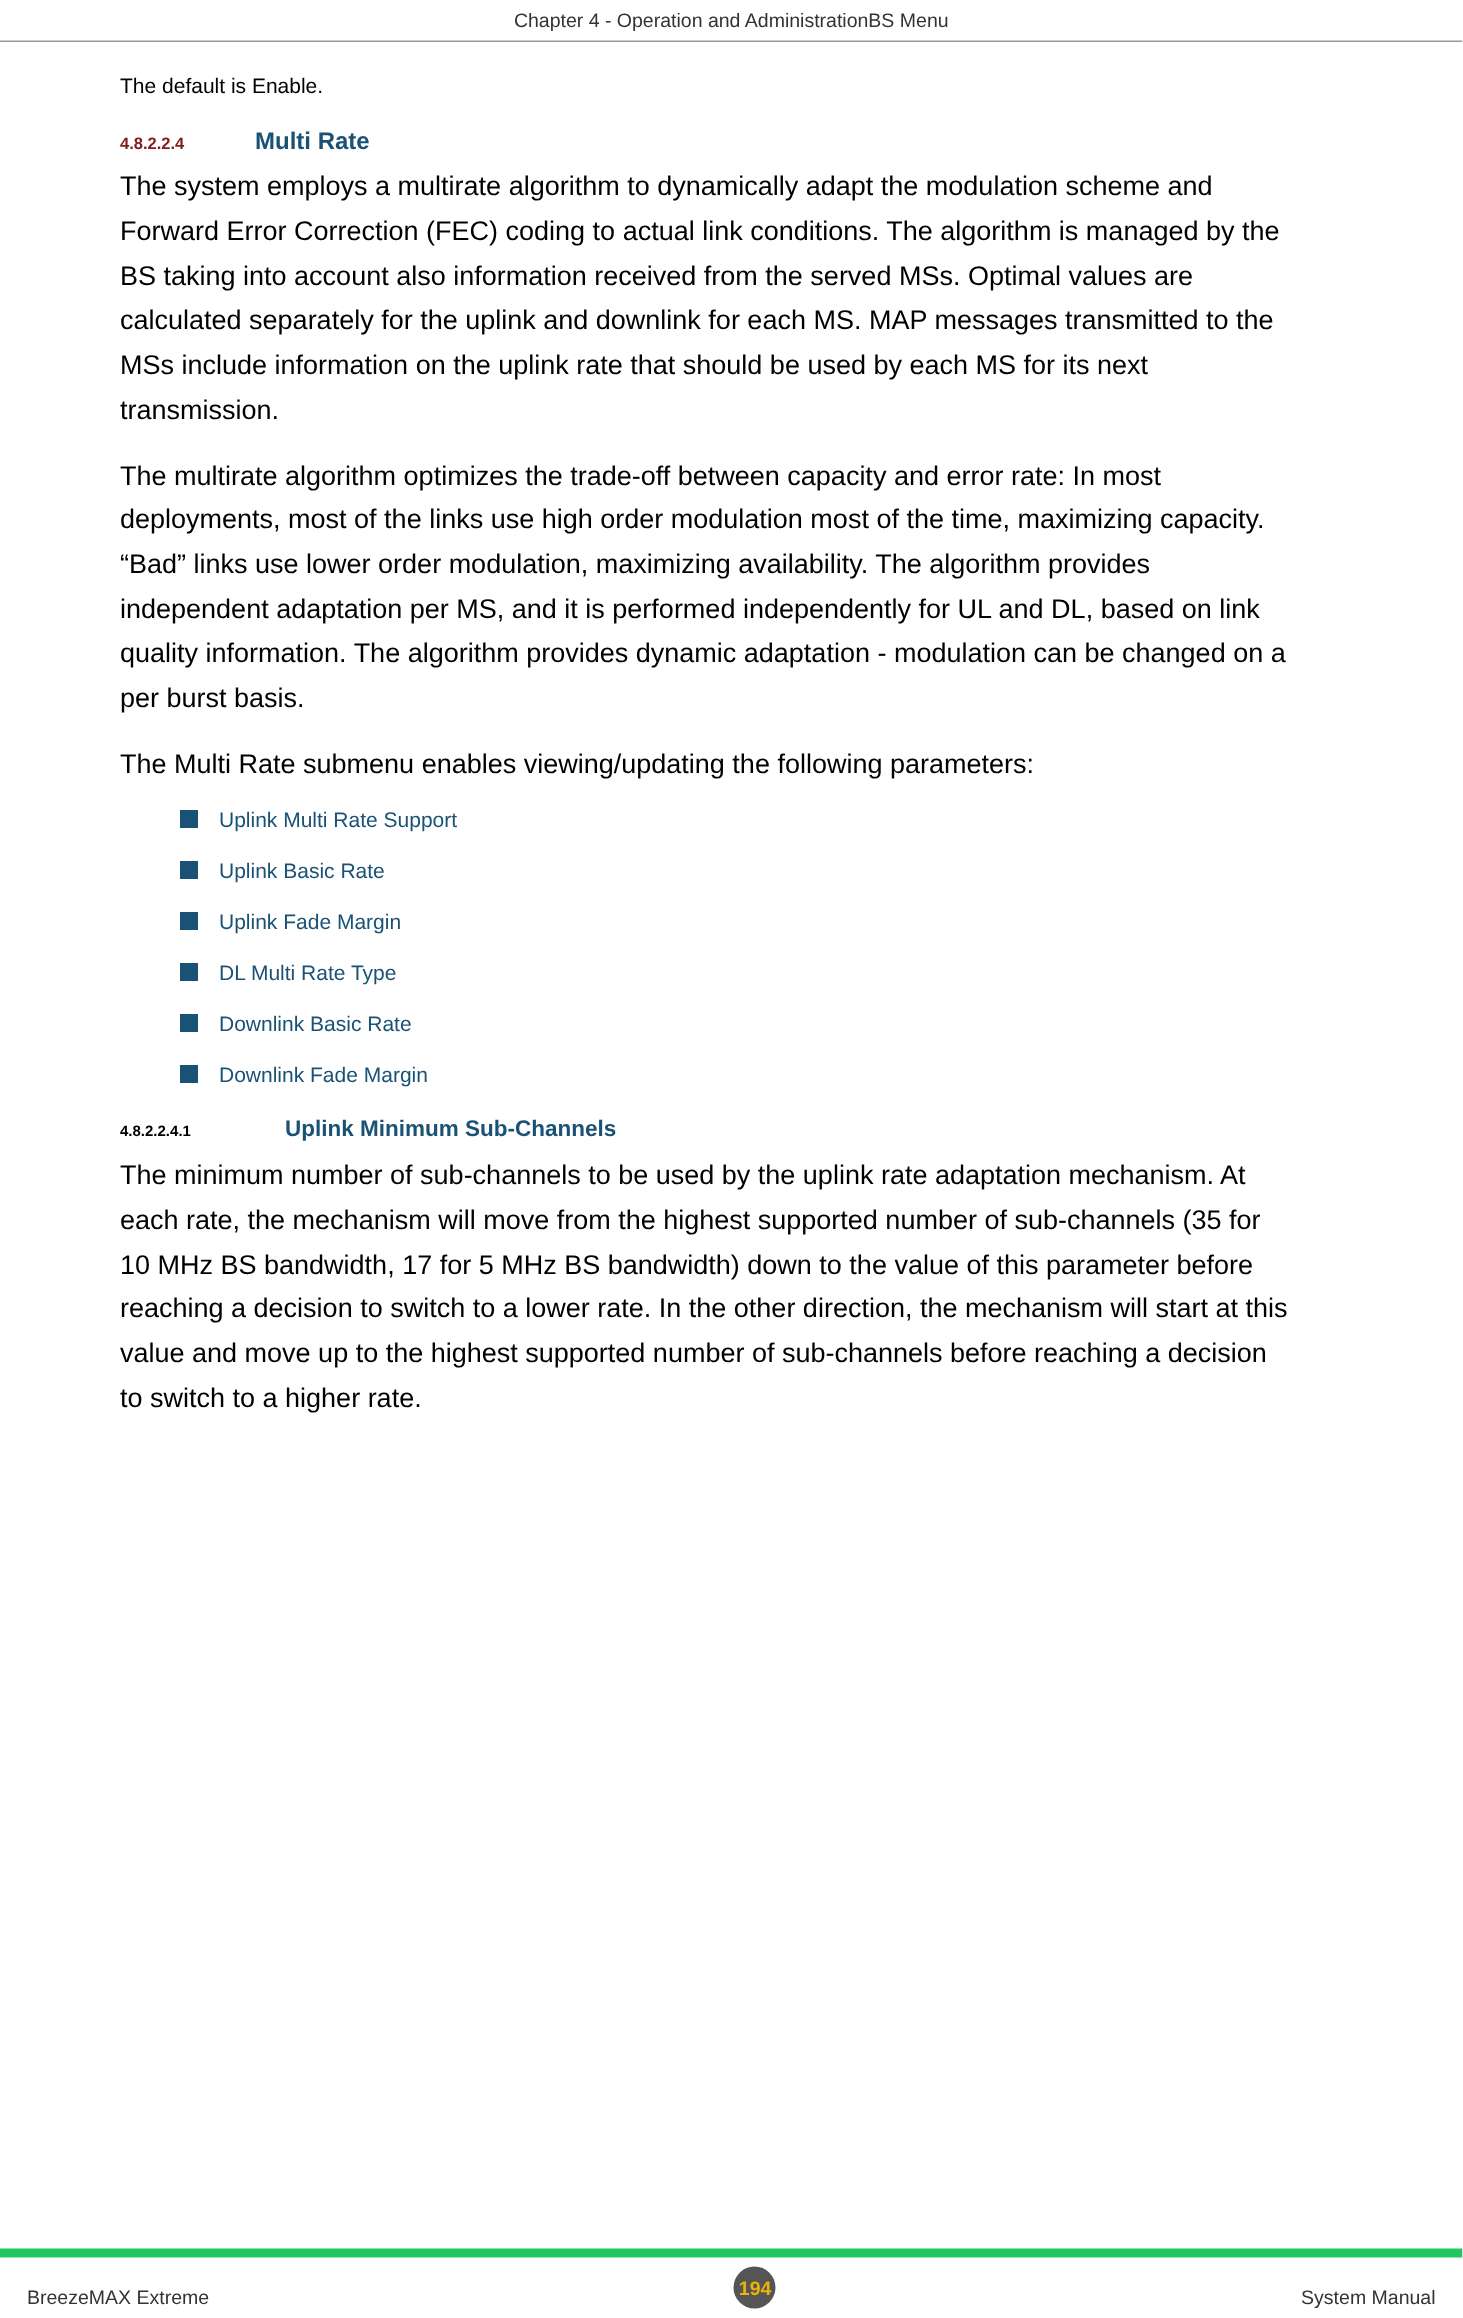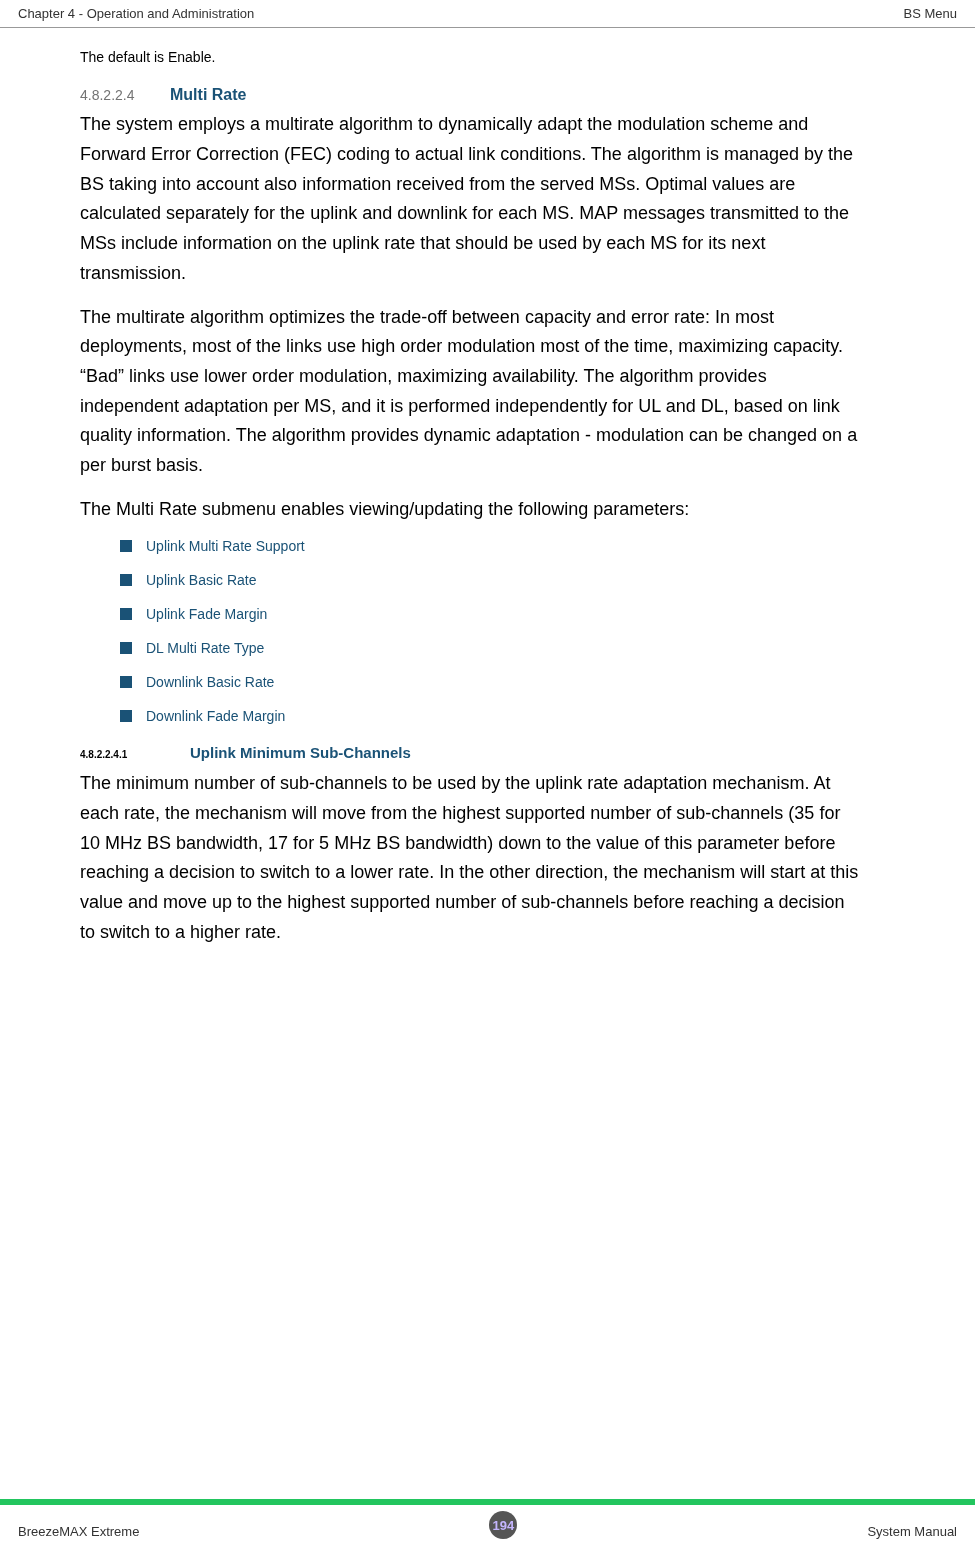--- a/index.html
+++ b/index.html
@@ -7,21 +7,21 @@
       font-family: Arial, Helvetica, sans-serif;
       font-size: 14px;
       color: #000;
       background: #fff;
       width: 975px;
       min-height: 1545px;
       position: relative;
     }
     .header-bar {
       display: flex;
-      justify-content: space-between;
+      justify-content: center;
       align-items: center;
       border-bottom: 1px solid #999;
       padding: 6px 18px;
       font-size: 13px;
       color: #333;
     }
     .footer-bar {
       display: flex;
       justify-content: space-between;
       align-items: flex-end;
@@ -29,21 +29,21 @@
       padding: 6px 18px;
       font-size: 13px;
       color: #333;
       position: absolute;
       bottom: 0;
       left: 0;
       right: 0;
     }
     .footer-page-num {
       background: #555;
-      color: #c4b5fd;
+      color: #eab308;
       border-radius: 50%;
       width: 28px;
       height: 28px;
       display: flex;
       align-items: center;
       justify-content: center;
       font-size: 13px;
       font-weight: bold;
     }
     .content {
@@ -54,24 +54,24 @@
       margin-bottom: 18px;
       line-height: 1.6;
     }
     .section-heading {
       display: flex;
       align-items: baseline;
       margin-bottom: 6px;
       margin-top: 10px;
     }
     .section-num {
-      font-size: 14px;
-      font-weight: normal;
+      font-size: 11px;
+      font-weight: bold;
       min-width: 90px;
-      color: #737373;
+      color: #7f1d1d;
     }
     .section-title {
       font-size: 16px;
       font-weight: bold;
       color: #1a5276;
     }
     .body-text {
       font-size: 18px;
       line-height: 1.65;
       margin-bottom: 14px;

